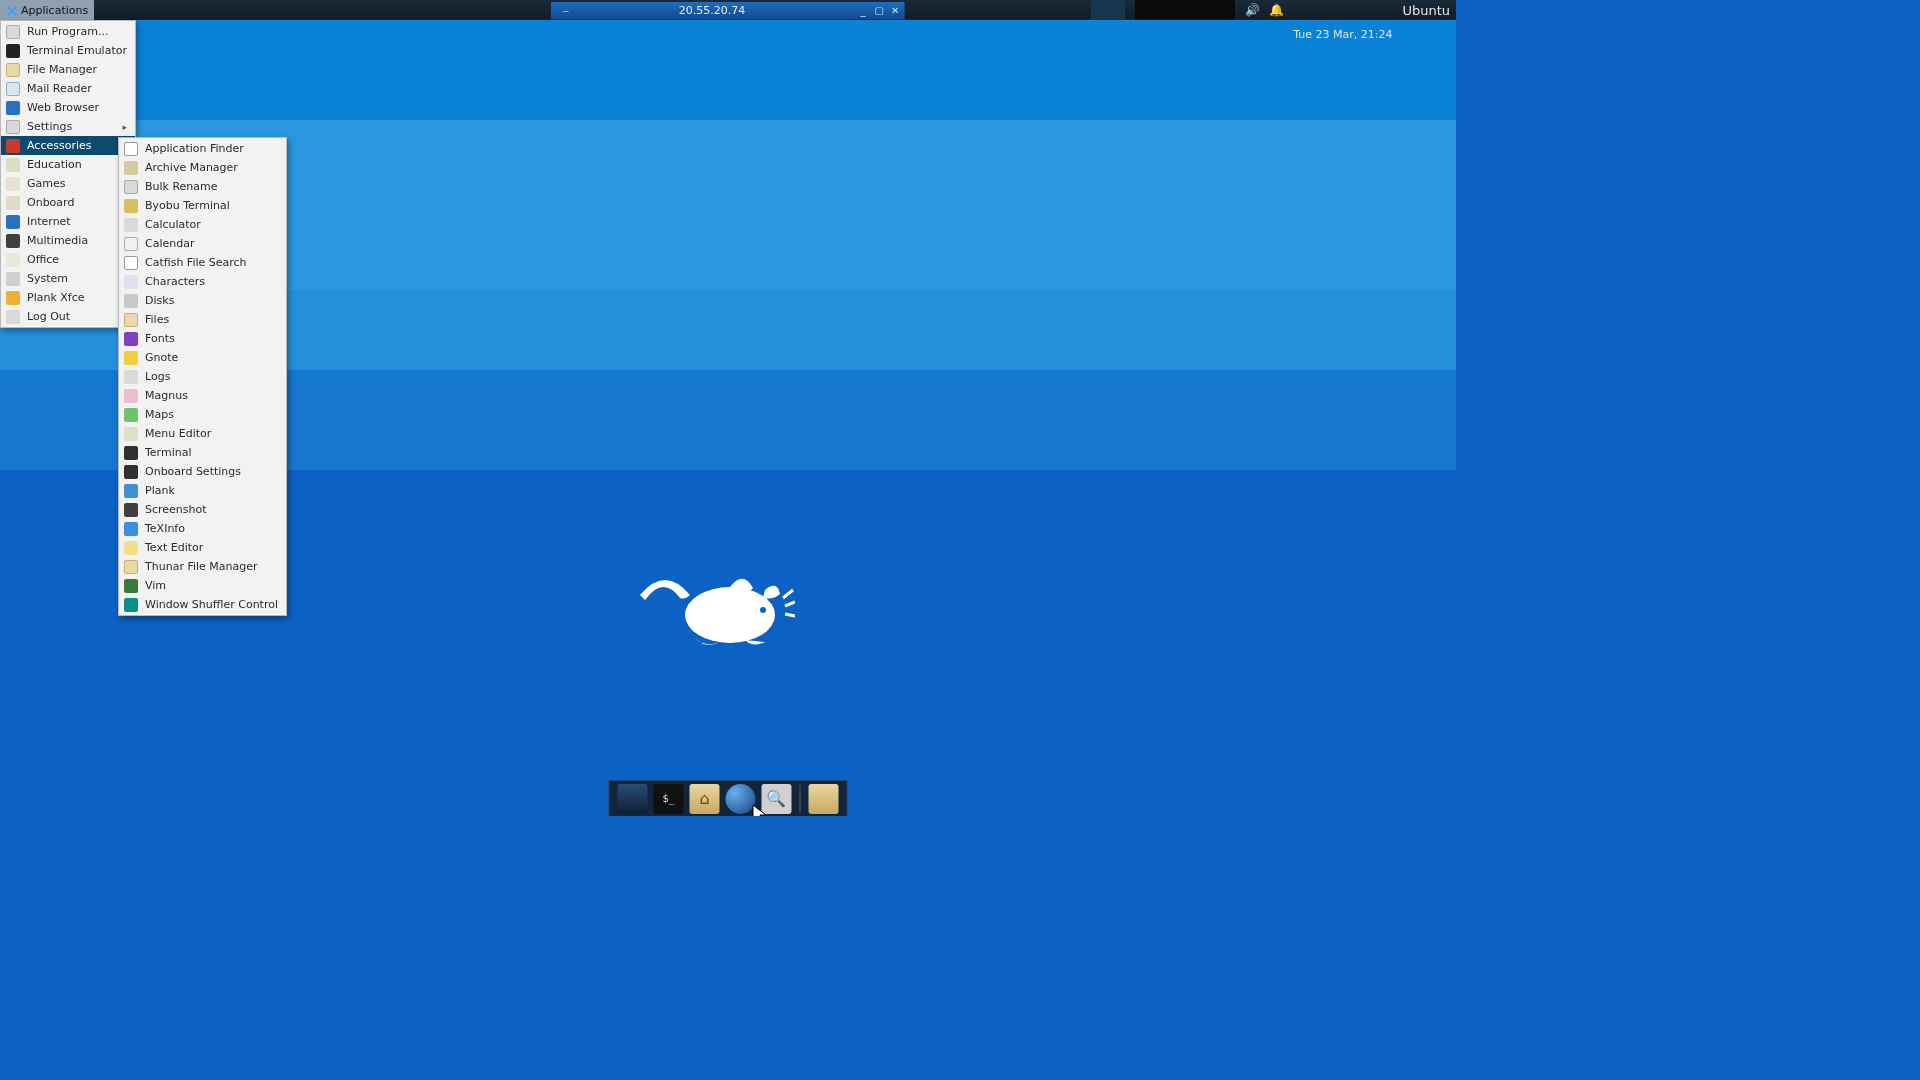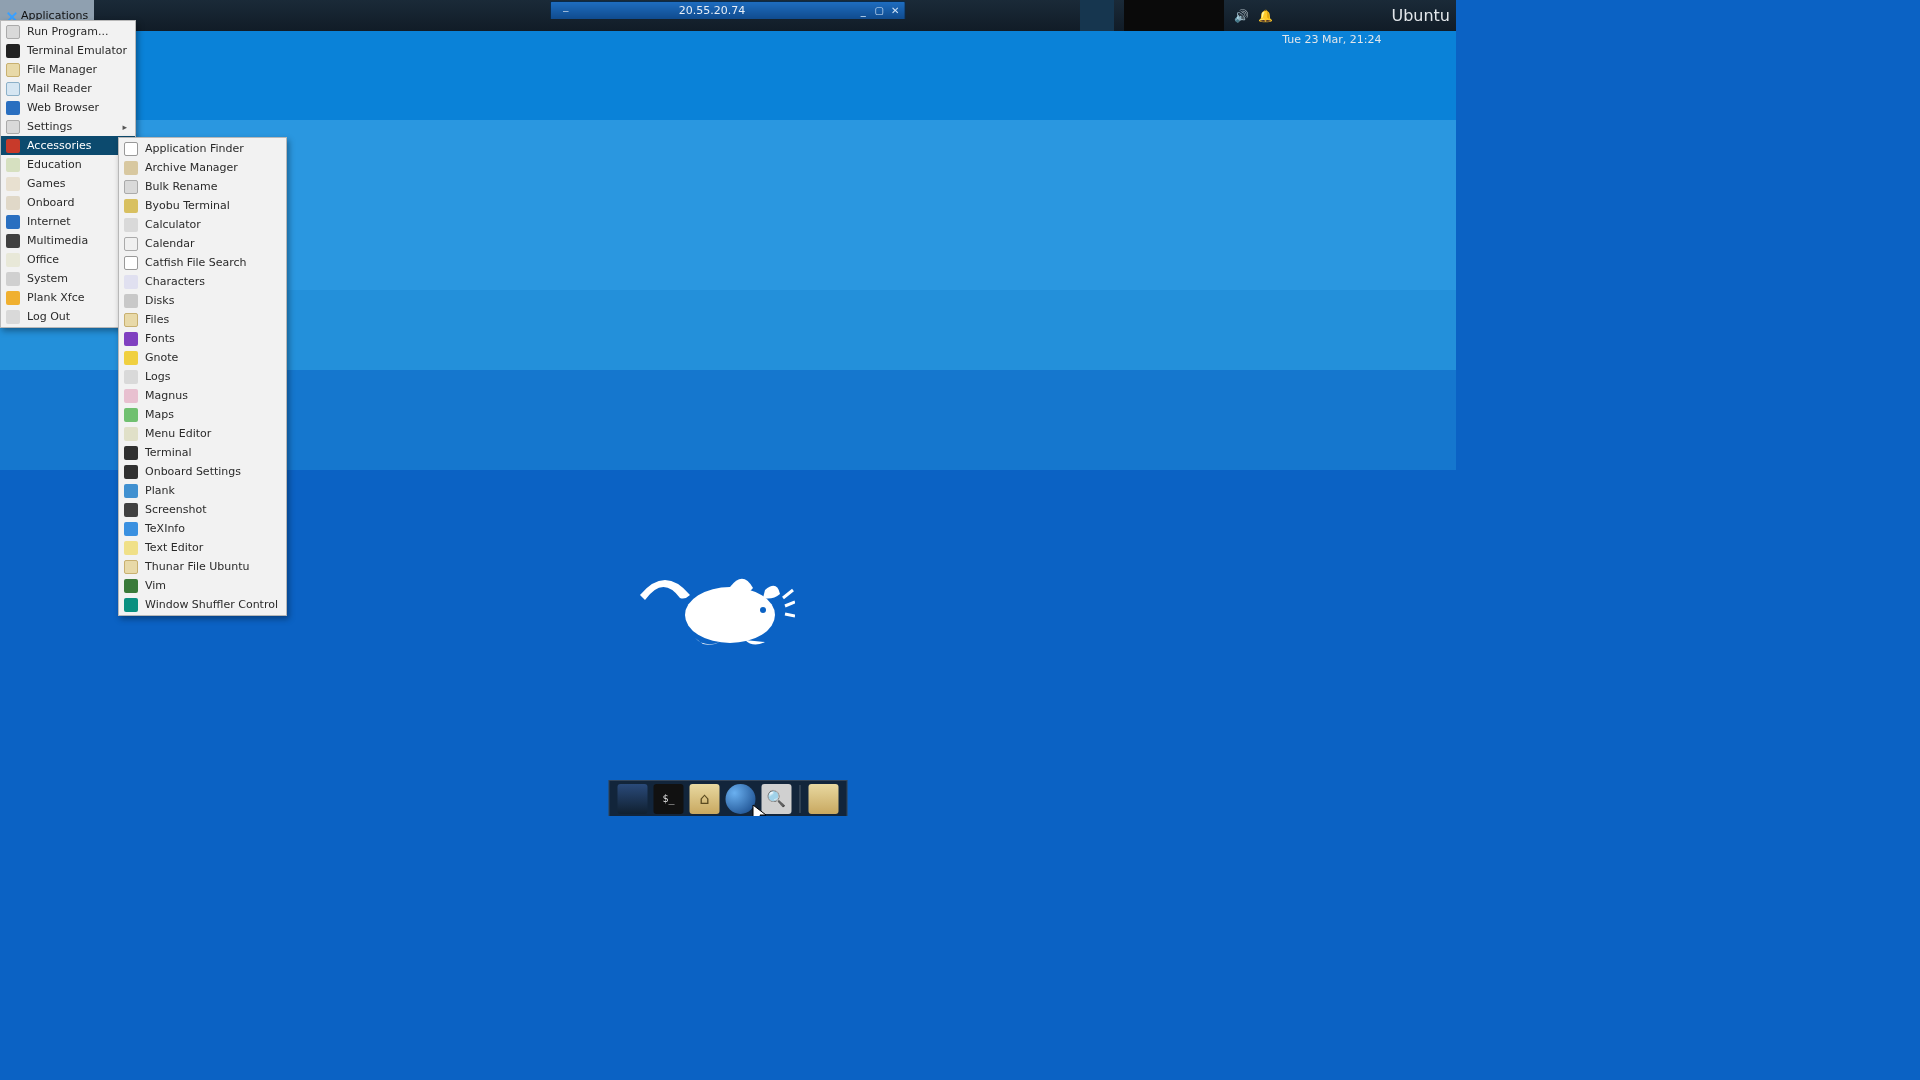--- a/index.html
+++ b/index.html
@@ -9,21 +9,21 @@
   
   .bg-band { position: absolute; left: 0; right: 0; }
   .band1 { top: 20px; height: 100px; background: #0a82d8; }
   .band2 { top: 120px; height: 170px; background: #2a97e0; }
   .band3 { top: 290px; height: 80px; background: #2390da; }
   .band4 { top: 370px; height: 100px; background: #1577ce; }
   .band5 { top: 470px; height: 350px; background: #0b62c4; }
 
   
   .panel {
-    position: absolute; top: 0; left: 0; right: 0; height: 31px;
+    position: absolute; top: 0; left: 0; right: 0; height: 20px;
     background: linear-gradient(#1a2a38,#111c27);
     display: flex; align-items: center; color: #d4d8dc;
     z-index: 5;
   }
   .panel-left { display: flex; align-items: center; height: 100%; }
   .apps-btn {
     display: flex; align-items: center; gap: 4px; padding: 0 6px;
     height: 100%; background: #8fa0b0; color: #111;
     cursor: pointer;
   }
@@ -54,21 +54,21 @@
   .win-btn { width:12px; height:12px; display:flex; align-items:center; justify-content:center; font-size:10px; color:#cfe3f8; cursor:pointer; }
 
   .panel-right {
     margin-left: auto; display: flex; align-items: center; height: 100%; gap: 10px;
     padding-right: 4px;
   }
   .tray-block { width: 34px; height: 100%; background:#16364f; }
   .tray-block.dark { background:#0a0a0a; width:100px; }
   .tray-icon { width:14px; text-align:center; font-size:12px; cursor:pointer; }
   .clock { font-size: 11px; color:#e2e6ea; cursor:pointer;margin-top:48px; }
-  .user { font-size: 16px; color:#e2e6ea; cursor:pointer; padding-right:2px; }
+  .user { font-size: 13px; color:#e2e6ea; cursor:pointer; padding-right:2px; }
 
   
   .menu {
     position: absolute; background: #f2f2f2; border: 1px solid #b8b8b8;
     box-shadow: 2px 3px 6px rgba(0,0,0,.35);
     padding: 1px 0; z-index: 10; min-width: 118px;
   }
   .menu.main { top: 20px; left: 0; }
   .menu.sub  { top: 137px; left: 118px; min-width: 150px; }
   .menu-item {
@@ -369,21 +369,21 @@
     <div class="menu-item">
       <span class="mi-icon ic-info"></span>
       <span class="mi-label">TeXInfo</span>
     </div>
     <div class="menu-item">
       <span class="mi-icon ic-txt"></span>
       <span class="mi-label">Text Editor</span>
     </div>
     <div class="menu-item">
       <span class="mi-icon ic-folder"></span>
-      <span class="mi-label">Thunar File Ubuntu</span>
+      <span class="mi-label">Thunar File Manager</span>
     </div>
     <div class="menu-item">
       <span class="mi-icon ic-vim"></span>
       <span class="mi-label">Vim</span>
     </div>
     <div class="menu-item">
       <span class="mi-icon ic-ws"></span>
       <span class="mi-label">Window Shuffler Control</span>
     </div>
   </div>

